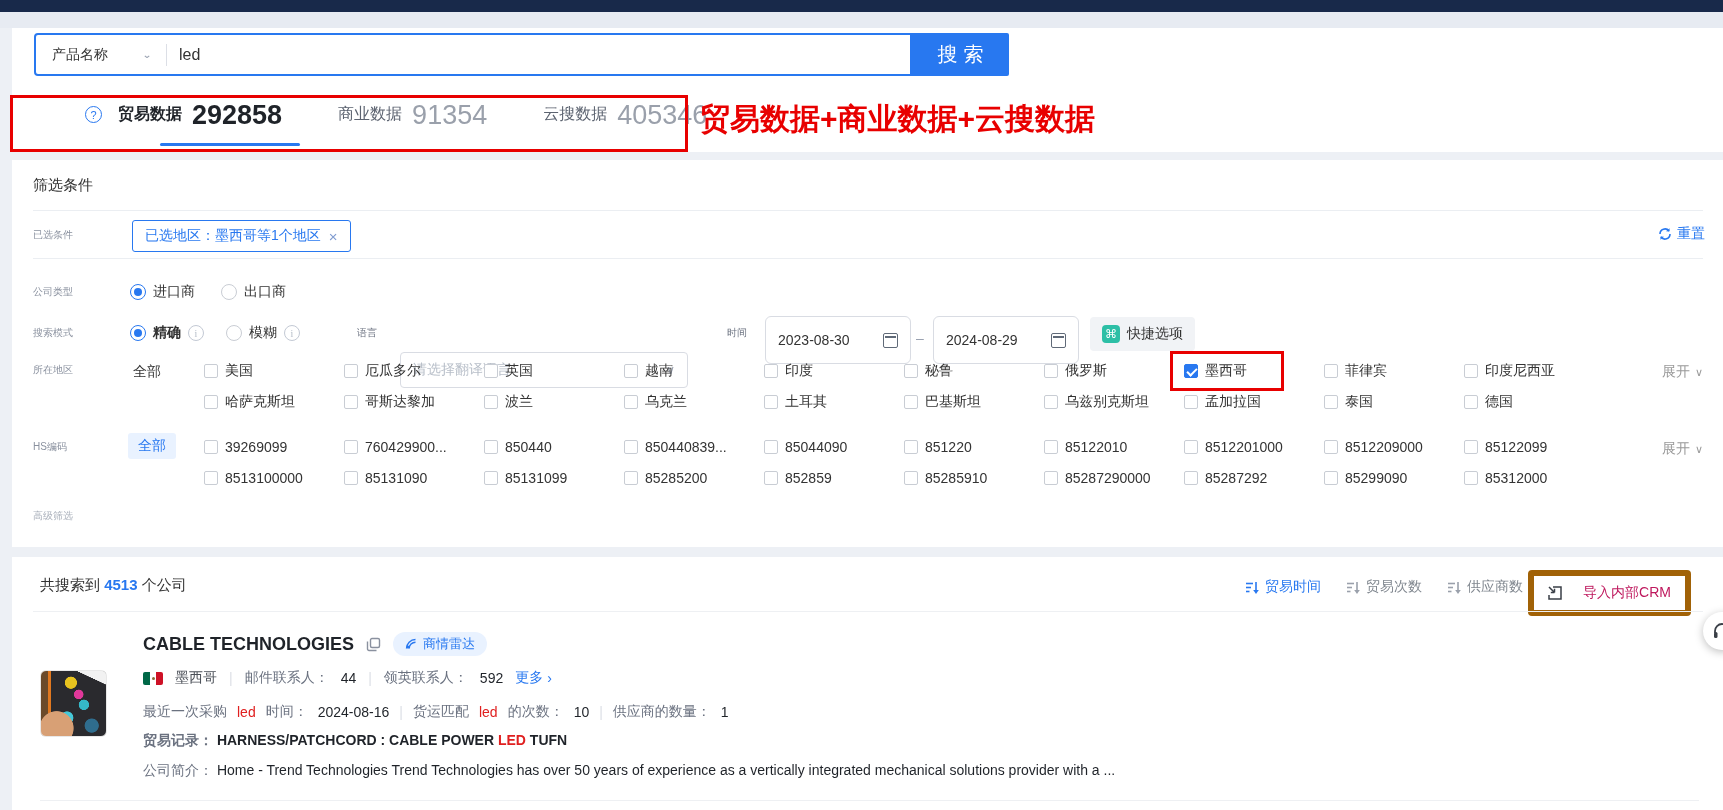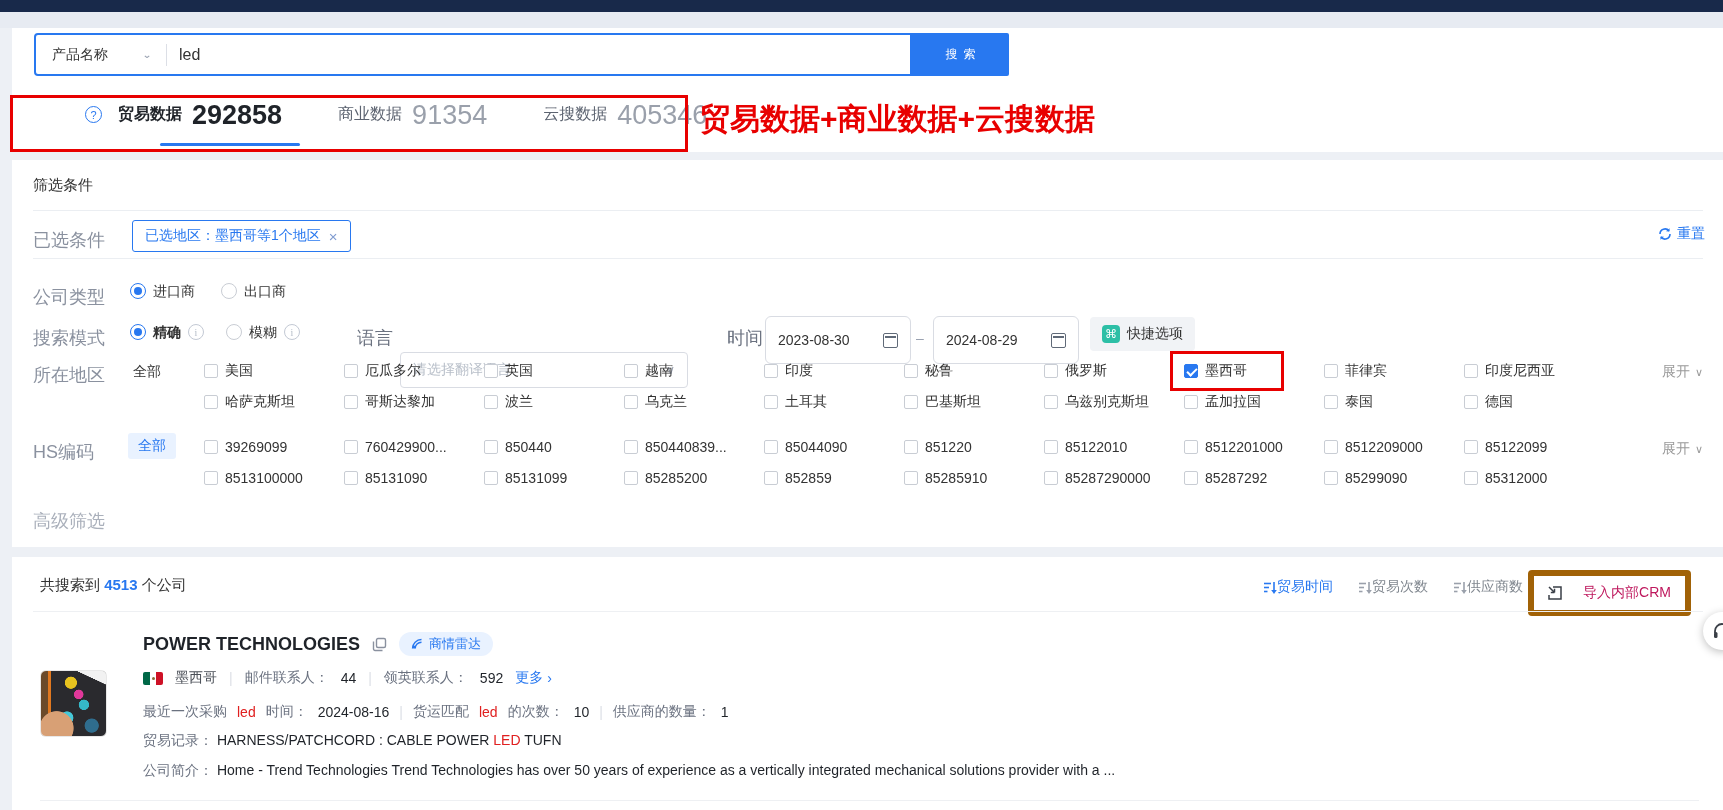--- a/index.html
+++ b/index.html
@@ -12,21 +12,21 @@
 
   
   .searchbox{position:absolute;left:34px;top:33px;width:878px;height:43px;background:#fff;
              border:2px solid #2878f0;border-radius:4px 0 0 4px;box-sizing:border-box;display:flex;align-items:center;}
   .cat{display:flex;align-items:center;gap:34px;padding:0 14px 0 16px;cursor:pointer;}
   .cat .chev{color:#9aa2b1;font-size:12px;transform:scaleY(.8);}
   .vdiv{width:1px;height:22px;background:#dcdfe6;}
   .searchinput{border:none;outline:none;flex:1;font-size:16px;color:#333;padding:0 12px;
                font-family:"Liberation Sans","DejaVu Sans",sans-serif;background:transparent;}
   .searchbtn{position:absolute;left:912px;top:33px;width:97px;height:43px;background:#2878f0;color:#fff;
-             font-size:12px;display:flex;align-items:center;justify-content:center;letter-spacing:6px;
+             font-size:20px;display:flex;align-items:center;justify-content:center;letter-spacing:6px;
              padding-left:6px;box-sizing:border-box;cursor:pointer;border-radius:0 2px 2px 0;}
 
   
   .tabs{position:absolute;left:85px;top:102px;display:flex;align-items:flex-end;gap:56px;}
   .tab{display:flex;align-items:flex-end;gap:10px;cursor:pointer;}
   .tab .lbl{font-size:16px;color:#5c6370;padding-bottom:4px;}
   .tab .num{font-size:27px;color:#9aa0ab;line-height:1;}
   .tab.active .lbl{color:#1f2329;font-weight:bold;}
   .tab.active .num{color:#1f2329;font-weight:bold;}
   .qicon{width:17px;height:17px;border:1.5px solid #2878f0;border-radius:50%;color:#2878f0;font-size:11px;
@@ -36,31 +36,31 @@
   
   .red-rect1{position:absolute;left:10px;top:95px;width:678px;height:57px;border:3px solid #e80000;box-sizing:border-box;}
   .red-rect2{position:absolute;left:1170px;top:351px;width:114px;height:40px;border:3px solid #e80000;box-sizing:border-box;}
   .red-note1{position:absolute;left:700px;top:99px;font-size:30px;font-weight:900;color:#e80000;}
   .red-note2{position:absolute;left:638px;top:205px;font-size:28px;font-weight:900;color:#e80000;}
 
   
   .filters-card{top:160px;height:387px;}
   .f-title{position:absolute;left:33px;top:176px;font-size:15px;color:#333;}
   .hdiv{position:absolute;left:33px;right:20px;height:1px;background:#ebeef2;}
-  .rlabel{position:absolute;left:33px;color:#8a919f;font-size:18px;}
+  .rlabel{position:absolute;left:33px;color:#8a919f;font-size:10px;}
   .tag{position:absolute;left:132px;top:220px;height:30px;border:1px solid #2878f0;border-radius:3px;color:#2878f0;
        display:flex;align-items:center;gap:8px;padding:0 12px;background:#fff;font-size:14px;}
   .tag .x{color:#7f9bd0;cursor:pointer;font-size:15px;}
   .reset{position:absolute;right:18px;top:225px;color:#2878f0;display:flex;align-items:center;gap:5px;cursor:pointer;}
 
   .radio{width:16px;height:16px;border:1.5px solid #c9cdd4;border-radius:50%;box-sizing:border-box;
          display:inline-flex;align-items:center;justify-content:center;background:#fff;}
   .radio.on{border-color:#2878f0;}
   .radio.on::after{content:"";width:8px;height:8px;border-radius:50%;background:#2878f0;}
-  .ropt{display:flex;align-items:flex-start;gap:7px;cursor:pointer;}
+  .ropt{display:flex;align-items:center;gap:7px;cursor:pointer;}
   .iinfo{width:14px;height:14px;border:1px solid #c3c9d4;border-radius:50%;color:#b6bdc9;font-size:10px;
          display:inline-flex;align-items:center;justify-content:center;font-style:normal;}
   .muted{color:#8a919f;}
 
   .select{position:absolute;left:400px;top:316px;width:288px;height:36px;border:1px solid #d9dce3;border-radius:4px;
           display:flex;align-items:center;justify-content:space-between;padding:0 12px;box-sizing:border-box;
           color:#b8bfc9;background:#fff;cursor:pointer;margin-top:36px;}
   .select .chev{color:#9aa2b1;font-size:12px;}
   .dateinput{position:absolute;top:316px;width:146px;height:48px;border:1px solid #d9dce3;border-radius:6px;
              display:flex;align-items:center;justify-content:space-between;padding:0 12px;box-sizing:border-box;
@@ -84,21 +84,21 @@
            padding:4px 10px;cursor:pointer;}
   .expand{position:absolute;right:20px;color:#999;cursor:pointer;display:flex;gap:5px;align-items:center;}
   .expand .chev{font-size:11px;}
   .advrow{position:absolute;left:130px;display:flex;gap:30px;}
 
   
   .results-card{top:557px;height:253px;}
   .summary{position:absolute;left:40px;top:576px;font-size:15px;color:#333;}
   .summary b{color:#2878f0;font-weight:bold;}
   .sorts{position:absolute;right:200px;top:578px;display:flex;gap:26px;align-items:center;}
-  .sort{display:flex;align-items:center;color:#80878f;cursor:pointer;}
+  .sort{display:flex;gap:6px;align-items:center;color:#80878f;cursor:pointer;}
   .sort.active{color:#2878f0;}
   .crmbtn{position:absolute;right:32px;top:570px;height:34px;border:6px solid #a16207;border-radius:4px;
           display:flex;align-items:center;gap:21px;padding:0 14px;background:#fff;cursor:pointer;color:#be185d;}
   .rdiv{position:absolute;left:33px;right:20px;top:611px;height:1px;background:#eef0f3;}
   .bdiv{position:absolute;left:40px;right:24px;top:800px;height:1px;background:#eef0f3;}
 
   .thumb{position:absolute;left:40px;top:670px;width:65px;height:65px;border-radius:6px;border:1px solid #e8e8e8;
          background:
            radial-gradient(circle at 78% 84%, #2f6d8e 0 9%, transparent 10%),
            radial-gradient(circle at 24% 88%, #d8a075 0 22%, transparent 23%),
@@ -115,21 +115,21 @@
          height:24px;padding:0 12px;font-size:13px;cursor:pointer;}
   .inforow{position:absolute;left:143px;top:669px;display:flex;align-items:center;gap:12px;color:#4a4f57;}
   .flag{width:20px;height:13px;border-radius:2px;flex:none;
         background:linear-gradient(90deg,#006847 0 33%,#fff 33% 66%,#ce1126 66%);position:relative;}
   .flag::after{content:"";position:absolute;left:9px;top:5px;width:3px;height:3px;border-radius:50%;background:#8a6a3a;}
   .sep{color:#dcdfe6;}
   .num-d{color:#1f2329;}
   .more{color:#2878f0;cursor:pointer;display:flex;gap:4px;align-items:center;}
   .inforow2{position:absolute;left:143px;top:703px;display:flex;align-items:center;gap:10px;color:#4a4f57;}
   .kw{color:#e02020;}
-  .traderow{position:absolute;left:143px;top:732px;color:#4a4f57;}
+  .traderow{position:absolute;left:143px;top:732px;color:#4a4f57;font-weight:bold;}
   .profrow{position:absolute;left:143px;top:762px;color:#4a4f57;}
   .lab{color:#6b7280;}
 
   .headset{position:absolute;left:1703px;top:612px;width:38px;height:38px;border-radius:50%;background:#fff;
            box-shadow:0 2px 8px rgba(0,0,0,.25);display:flex;align-items:center;justify-content:center;cursor:pointer;}
 
   .arrow-svg{position:absolute;left:900px;top:228px;width:300px;height:120px;pointer-events:none;}
 </style>
 </head>
 <body>
@@ -473,21 +473,21 @@
     <svg width="14" height="14" viewBox="0 0 14 14">
       <path d="M5 1 H13 V13 H1 V9" fill="none" stroke="#3a3f47" stroke-width="1.5"></path>
       <path d="M1 1 L6.5 6.5 M6.5 6.5 V2.8 M6.5 6.5 H2.8" fill="none" stroke="#3a3f47" stroke-width="1.5"></path>
     </svg>
     <span>导入内部CRM</span>
   </div>
   <div class="rdiv"></div>
 
   <div class="thumb"></div>
   <div class="cname">
-    <span class="nm">POWER TECHNOLOGIES</span>
+    <span class="nm">CABLE TECHNOLOGIES</span>
     <span class="copyic">
       <svg width="15" height="15" viewBox="0 0 15 15">
           <rect x="4.5" y="1.5" width="9" height="9" rx="1.5" fill="none" stroke="#8a919f" stroke-width="1.4"></rect>
           <path d="M10.5 13.5 H3 a1.5 1.5 0 0 1 -1.5 -1.5 V4.5" fill="none" stroke="#8a919f" stroke-width="1.4"></path>
         </svg>
     </span>
     <span class="badge">
       <svg width="12" height="12" viewBox="0 0 12 12">
           <path d="M1.5 10.5 A9 9 0 0 1 10.5 1.5" fill="none" stroke="#2878f0" stroke-width="1.4"></path>
           <path d="M4.2 10.5 A6.3 6.3 0 0 1 10.5 4.2" fill="none" stroke="#2878f0" stroke-width="1.4"></path>

